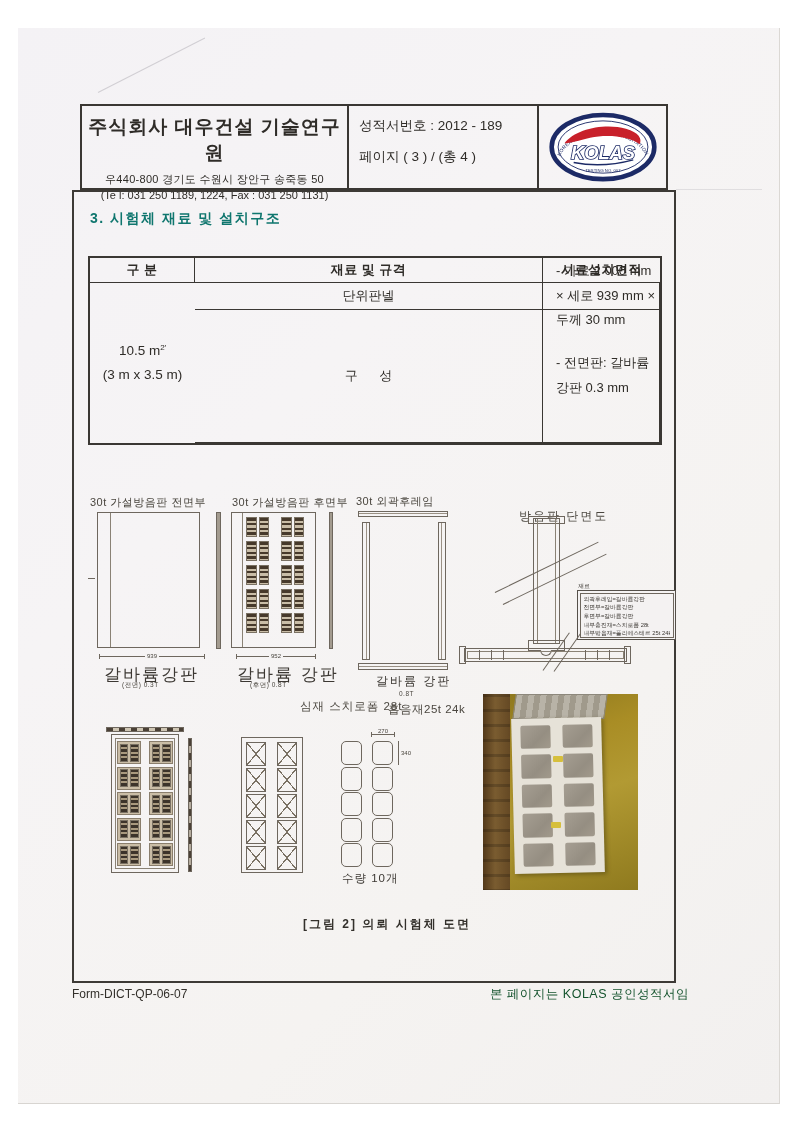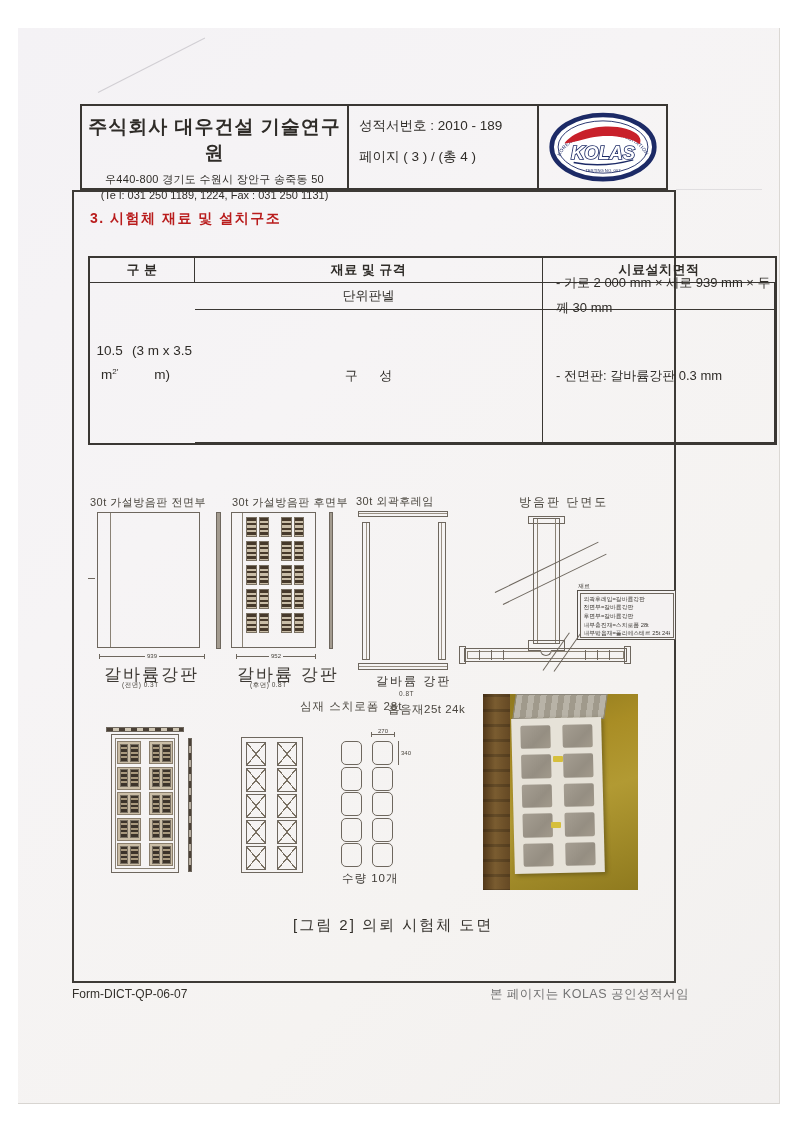--- a/index.html
+++ b/index.html
@@ -9,47 +9,47 @@
     font-family:"Liberation Sans","DejaVu Sans",sans-serif;
     color:#2f2c28;
   }
   #doc{position:absolute;inset:0;}
   .paper{
     position:absolute;left:18px;top:28px;width:761px;height:1075px;
     background:linear-gradient(135deg,#f4f2f5 0%,#f6f4f5 35%,#f5f3f1 70%,#f2f0ef 100%);
     border-right:1px solid #dbd8d4;border-bottom:1px solid #d8d5d1;
   }
   .crease{position:absolute;height:1px;background:rgba(120,114,126,.28);transform-origin:left center;}
-  .t{position:absolute;color:#b91c1c;white-space:nowrap;}
+  .t{position:absolute;color:#0f766e;white-space:nowrap;}
 
   
   .hdr{position:absolute;left:80px;top:104px;width:588px;height:86px;border:2px solid #3a3733;display:flex;box-sizing:border-box;}
   .hdr-c1{width:267px;border-right:2px solid #3a3733;box-sizing:border-box;text-align:center;padding-top:8px;}
   .hdr-company{font-size:19px;font-weight:bold;letter-spacing:1px;}
   .hdr-addr{font-size:11px;margin-top:6px;letter-spacing:.3px;}
   .hdr-tel{font-size:11px;margin-top:2px;}
   .hdr-c2{width:190px;border-right:2px solid #3a3733;box-sizing:border-box;padding:11px 0 0 10px;font-size:13.5px;}
   .hdr-c2 .l2{margin-top:13px;}
   .hdr-c3{flex:1;display:flex;align-items:center;justify-content:center;}
 
   
   .cbox{position:absolute;left:72px;top:190px;width:604px;height:793px;border:2px solid #3d3a36;box-sizing:border-box;}
   .sec-title{left:90px;top:210px;font-size:14px;font-weight:bold;letter-spacing:1.5px;}
 
   
-  .tbl{position:absolute;left:88px;top:256px;width:689px;border:2px solid #3a3733;box-sizing:border-box;
+  .tbl{position:absolute;left:88px;top:256px;width:574px;border:2px solid #3a3733;box-sizing:border-box;
        display:grid;grid-template-columns:105px 348px auto;grid-template-rows:25px 27px 133px;}
   .td{box-sizing:border-box;display:flex;align-items:center;font-size:13px;}
   .td.c{justify-content:center;text-align:center;}
   .td.br{border-right:1.5px solid #3a3733;}
   .td.bb{border-bottom:1.5px solid #3a3733;}
   .td.hd{font-weight:bold;font-size:13px;letter-spacing:.5px;}
   .pre{white-space:pre;}
   .spec{flex-direction:column;align-items:flex-start;justify-content:center;padding-left:13px;line-height:1.9;}
-  .area{grid-row:2/4;flex-direction:row;justify-content:center;line-height:1.8;font-size:13.5px;}
+  .area{grid-row:2/4;flex-direction:column;justify-content:center;line-height:1.8;font-size:13.5px;}
   .sup{vertical-align:super;font-size:8px;}
 
   
   .d-title{position:absolute;font-size:11px;color:#4a463f;letter-spacing:.5px;white-space:nowrap;}
   .bx{position:absolute;border:1px solid #6e675e;box-sizing:border-box;}
   .line{position:absolute;background:#6e675e;}
   .dim{position:absolute;height:1px;background:#6e675e;}
   .dim::before,.dim::after{content:'';position:absolute;top:-2px;width:1px;height:5px;background:#6e675e;}
   .dim::before{left:0;} .dim::after{right:0;}
   .dimnum{position:absolute;left:50%;top:-3px;transform:translateX(-50%);font-size:6px;line-height:1;
@@ -112,40 +112,40 @@
     background-blend-mode:multiply;}
   .ph-roll{position:absolute;left:31px;top:0;width:92px;height:25px;border:1px solid #8d887c;box-sizing:border-box;
     background:repeating-linear-gradient(to right,#b8b3a7 0 6px,#a09a8c 6px 12px);transform:skewX(-8deg);}
   .ph-panel{position:absolute;left:30px;top:24px;width:90px;height:155px;background:#e6e2d8;
     transform:rotate(-1.4deg);box-sizing:border-box;padding:7px 9px;display:grid;
     grid-template-columns:1fr 1fr;grid-template-rows:repeat(5,1fr);gap:6px 12px;
     box-shadow:2px 2px 4px rgba(60,50,10,.45);}
   .ph-sq{background:linear-gradient(135deg,#a69f93,#958e82 60%,#a29a8c);border-radius:2px;}
   .ph-tape{position:absolute;background:#d6bf3c;width:10px;height:6px;border-radius:1px;}
 
-  .fig-cap{position:absolute;left:293px;top:916px;font-size:15px;font-weight:normal;letter-spacing:2px;color:#33302b;}
+  .fig-cap{position:absolute;left:303px;top:916px;font-size:12px;font-weight:bold;letter-spacing:2px;color:#33302b;}
   .foot-l{position:absolute;left:72px;top:987px;font-size:12px;color:#33302b;}
-  .foot-r{position:absolute;right:104px;top:986px;font-size:12.5px;color:#737373;letter-spacing:.5px;}
+  .foot-r{position:absolute;right:104px;top:986px;font-size:12.5px;color:#14532d;letter-spacing:.5px;}
 </style>
 </head>
 <body>
 
 <div id="doc">
   <div class="paper"></div>
   <div class="crease" style="left:98px;top:92px;width:120px;transform:rotate(-27deg);"></div>
   <div class="crease" style="left:676px;top:189px;width:86px;opacity:.6;"></div>
 
   <div class="hdr">
     <div class="hdr-c1">
       <div class="hdr-company">주식회사 대우건설 기술연구원</div>
       <div class="hdr-addr">우440-800 경기도 수원시 장안구 송죽동 50</div>
       <div class="hdr-tel">(Te l: 031 250 1189, 1224, Fax : 031 250 1131)</div>
     </div>
     <div class="hdr-c2">
-      <div>성적서번호 : 2010 - 189</div>
+      <div>성적서번호 : 2012 - 189</div>
       <div class="l2">페이지 ( 3 ) / (총 4 )</div>
     </div>
     <div class="hdr-c3">
       <svg width="110" height="72" viewBox="0 0 120 78">
         <ellipse cx="60" cy="39" rx="56" ry="35" fill="#ffffff" stroke="#1c2a66" stroke-width="5"></ellipse>
         <ellipse cx="60" cy="39" rx="49" ry="28.5" fill="none" stroke="#1c2a66" stroke-width="1"></ellipse>
         <defs>
             <path id="arcT" d="M 13,50 A 48,31 0 0 1 107,50" fill="none"></path>
           </defs>
         <text font-size="5.4" fill="#1c2a66" letter-spacing=".3">
@@ -250,21 +250,21 @@
   <div class="subcap" style="left:250px;top:681px;">(후면) 0.8T</div>
 
   <div class="d-title" style="left:356px;top:494px;">30t 외곽후레임</div>
   <div class="fbarh" style="left:358px;top:511px;width:90px;height:6px;"></div>
   <div class="fbarv" style="left:362px;top:522px;width:8px;height:138px;"></div>
   <div class="fbarv" style="left:438px;top:522px;width:8px;height:138px;"></div>
   <div class="fbarh" style="left:358px;top:663px;width:90px;height:7px;"></div>
   <div class="cap" style="left:376px;top:673px;font-size:12px;">갈바륨 강판</div>
   <div class="subcap" style="left:399px;top:690px;">0.8T</div>
 
-  <div class="d-title" style="left:519px;top:494px;font-size:12px;letter-spacing:2px;">방음판 단면도</div>
+  <div class="d-title" style="left:519px;top:508px;font-size:12px;letter-spacing:2px;">방음판 단면도</div>
   <div class="bx" style="left:528px;top:516px;width:37px;height:8px;"></div>
   <div class="colm"></div>
   <div class="bx" style="left:528px;top:640px;width:37px;height:11px;"></div>
   <div style="position:absolute;left:540px;top:650px;width:12px;height:6px;border:1px solid #6e675e;border-top:none;border-radius:0 0 10px 10px;background:#f5f3f3;box-sizing:border-box;"></div>
   <div class="diag" style="left:495px;top:592px;width:115px;transform:rotate(-26deg);"></div>
   <div class="diag" style="left:503px;top:604px;width:115px;transform:rotate(-26deg);"></div>
   <div class="lg-title">재료</div>
   <div class="legend">
     <div class="legend-in">
       <div>외곽후레임=갈바륨강판</div>

